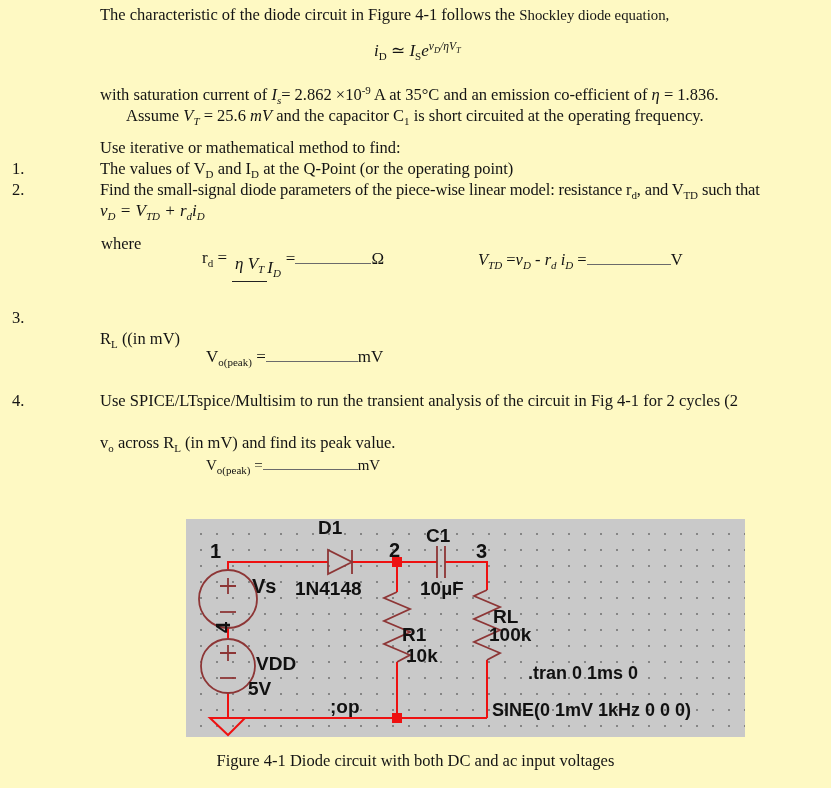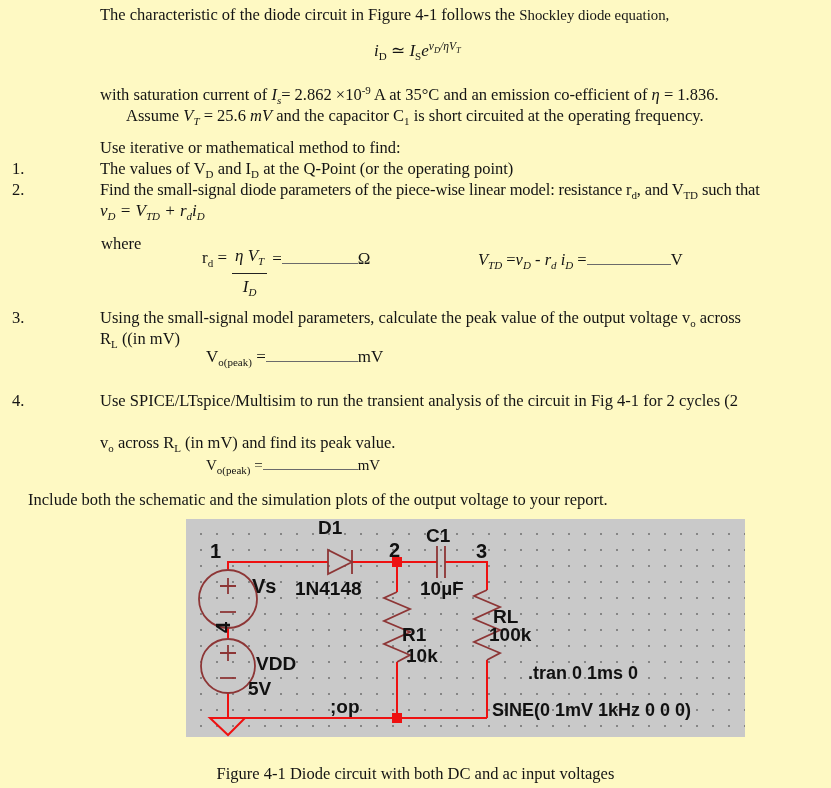--- a/index.html
+++ b/index.html
@@ -10,33 +10,33 @@
   .rs-i{font-style:italic;}
   .rs-sm{font-size:14.8px;}
   .rs-sub{vertical-align:-4px;font-size:11px;}
   .rs-subi{vertical-align:-4px;font-size:11px;font-style:italic;}
   .rs-sup{vertical-align:6px;font-size:11px;}
   .rs-supi{vertical-align:6px;font-size:11.5px;font-style:italic;}
   .rs-supsub{vertical-align:3px;font-size:8.5px;font-style:italic;}
   .rs-blank{display:inline-block;height:16px;border-bottom:1.4px solid #6b6b6b;}
   .formula-row{display:flex;align-items:flex-start;}
   .formula-row > span{line-height:21px;text-align:right;}
-  .frac{display:inline-flex;flex-direction:column;align-items:center;margin:0 5px;}
+  .frac{display:inline-flex;flex-direction:row;align-items:center;margin:8px 5px;}
   .frac .num{padding:0 3px 3px 3px;border-bottom:1.5px solid #222;line-height:18px;}
   .frac .den{padding-top:4px;line-height:18px;font-size:17px;}
   .eq{font-size:17px;}
   .vopeak{font-size:17px;}
   .vopeak-sm{font-size:15px;}
   #schematic{position:absolute;left:186px;top:519px;width:559px;height:218px;
      background-color:#c9c9c9;
      background-image:radial-gradient(circle,#858585 1px,rgba(0,0,0,0) 1.3px);
      background-size:16px 16px;background-position:7px 7px;}
   #schematic svg{position:absolute;left:0;top:0;}
   .slabel{font-family:"Liberation Sans",sans-serif;font-weight:bold;fill:#111;}
-  .caption{position:absolute;left:0;right:0;text-align:center;font-size:16.5px;margin-top:13px;}
+  .caption{position:absolute;left:0;right:0;text-align:center;font-size:16.5px;}
 </style>
 </head>
 <body>
 
 <div id="page">
 
   <div class="doc" style="left:100px;top:4px;"><span>The characteristic of the diode circuit in Figure 4-1 follows the </span><span class="rs-sm">Shockley diode equation,</span></div>
 
   <div class="doc eq" style="left:374px;top:36px;"><span class="rs-i">i</span><span class="rs-sub">D</span><span>   ≃  </span><span class="rs-i">I</span><span class="rs-sub">S</span><span class="rs-i">e</span><span class="rs-supi">v</span><span class="rs-supsub">D</span><span class="rs-supi">/η</span><span class="rs-supi">V</span><span class="rs-supsub">T</span></div>
 
@@ -61,30 +61,28 @@
     <span class="frac">
       <span class="num"><span class="rs-i">η </span><span class="rs-i">V</span><span class="rs-subi">T</span></span>
       <span class="den"><span class="rs-i">I</span><span class="rs-subi">D</span></span>
     </span>
     <span><span> =</span><span class="rs-blank" style="width: 76px;"></span><span>Ω</span></span>
   </div>
 
   <div class="doc" style="left:478px;top:248px;"><span class="rs-i">V</span><span class="rs-subi">TD</span><span> =</span><span class="rs-i">v</span><span class="rs-subi">D</span><span class="rs-i"> - </span><span class="rs-i">r</span><span class="rs-subi">d</span><span class="rs-i"> i</span><span class="rs-subi">D</span><span>    =</span><span class="rs-blank" style="width: 84px;"></span><span>V</span></div>
 
   <div class="num-col" style="left:12px;top:307px;">3.</div>
-  <div class="doc" style="left:100px;top:307px;"><span>Using the small-signal model parameters, calculate the peak value of the output voltage v</span><span class="rs-sub">o</span><span> across</span></div>
   <div class="doc" style="left:100px;top:328px;text-align:right;"><span>R</span><span class="rs-sub">L</span><span> ((in mV)</span></div>
   <div class="doc vopeak" style="left:206px;top:345px;"><span>V</span><span class="rs-sub">o(peak)</span><span> =</span><span class="rs-blank" style="width: 92px;"></span><span>mV</span></div>
 
   <div class="num-col" style="left:12px;top:390px;">4.</div>
   <div class="doc" style="left:100px;top:390px;">Use SPICE/LTspice/Multisim to run the transient analysis of the circuit in Fig 4-1 for 2 cycles (2</div>
   <div class="doc" style="left:100px;top:432px;"><span>v</span><span class="rs-sub">o</span><span> across R</span><span class="rs-sub">L</span><span> (in mV) and find its peak value.</span></div>
   <div class="doc vopeak-sm" style="left:206px;top:453px;"><span>V</span><span class="rs-sub">o(peak)</span><span> =</span><span class="rs-blank" style="width: 95px;"></span><span>mV</span></div>
 
-  <div class="doc" style="left:28px;top:489px;">Include both the schematic and the simulation plots of the output voltage to your report.</div>
 
   <div id="schematic">
     <svg width="559" height="218" viewBox="0 0 559 218">
 
       <g stroke="#ee1111" stroke-width="2" fill="none">
         <path d="M42,51 L42,43 L142,43"></path>
         <path d="M166,43 L251,43"></path>
         <path d="M259,43 L301,43 L301,71"></path>
         <path d="M42,109 L42,120"></path>
         <path d="M42,174 L42,199"></path>

